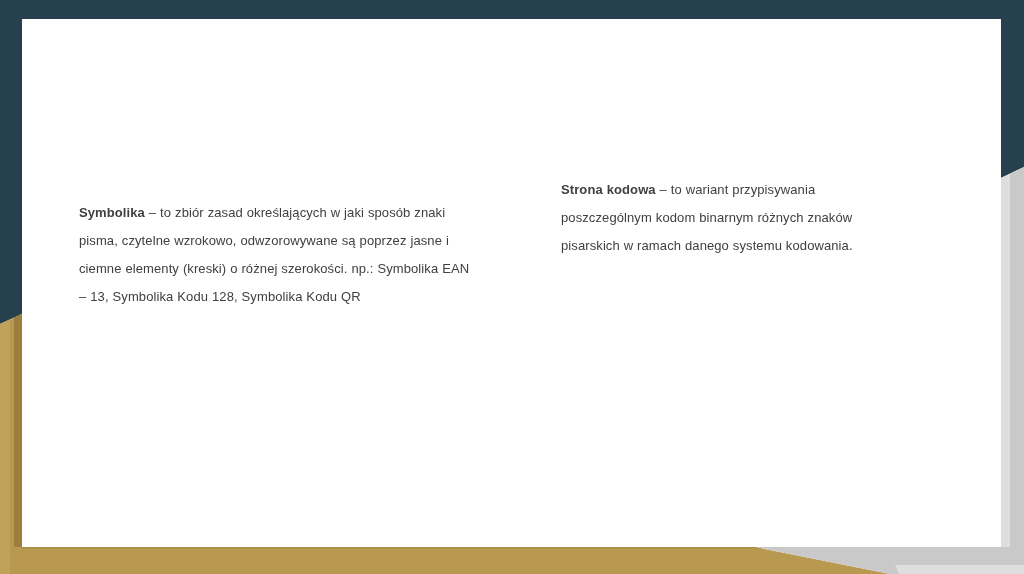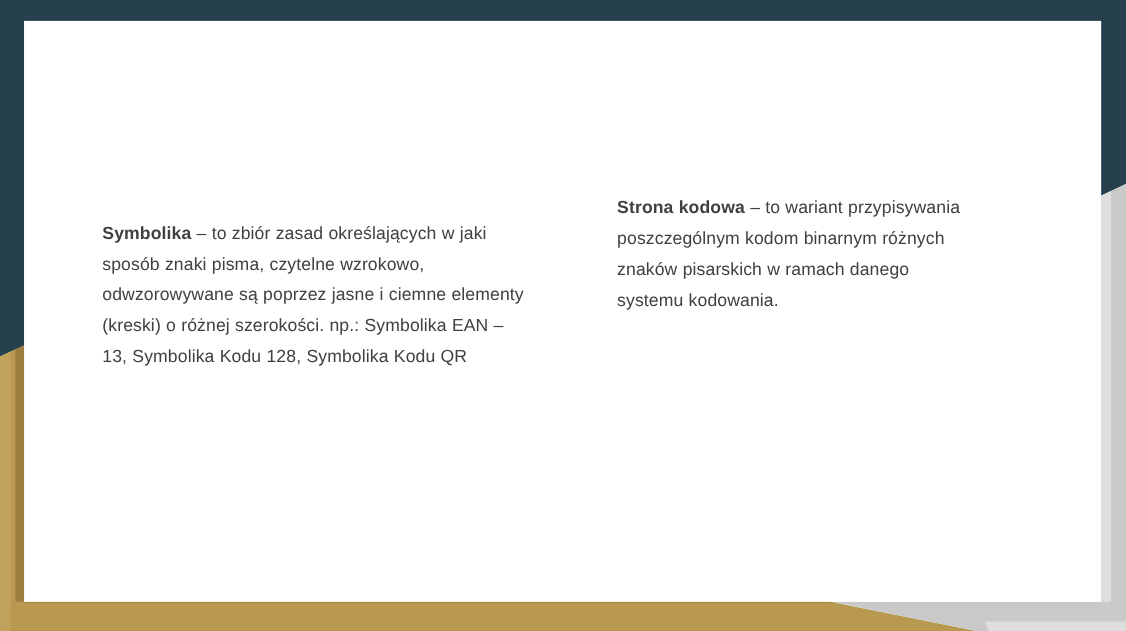--- a/index.html
+++ b/index.html
@@ -33,27 +33,27 @@
     top: 19px;
     width: 979px;
     height: 528px;
     background: #ffffff;
   }
 
   
   .text-column {
     position: absolute;
     color: #404040;
-    font-size: 16px;
+    font-size: 13px;
     line-height: 28px;
     letter-spacing: 0.1px;
     word-spacing: 0.2px;
   }
   #column-left {
-    left: 93px;
+    left: 79px;
     top: 199px;
     width: 392px;
   }
   #column-right {
     left: 561px;
     top: 176px;
     width: 330px;
   }
   .term {
     font-weight: bold;

